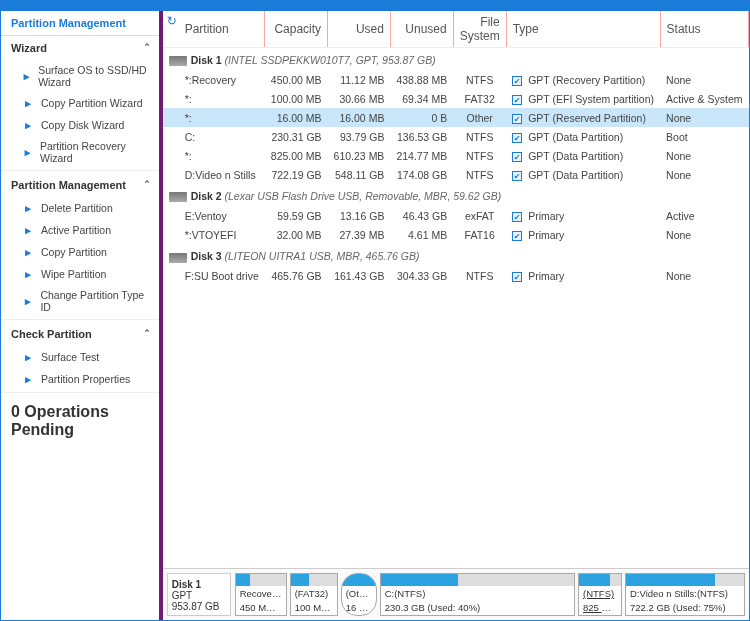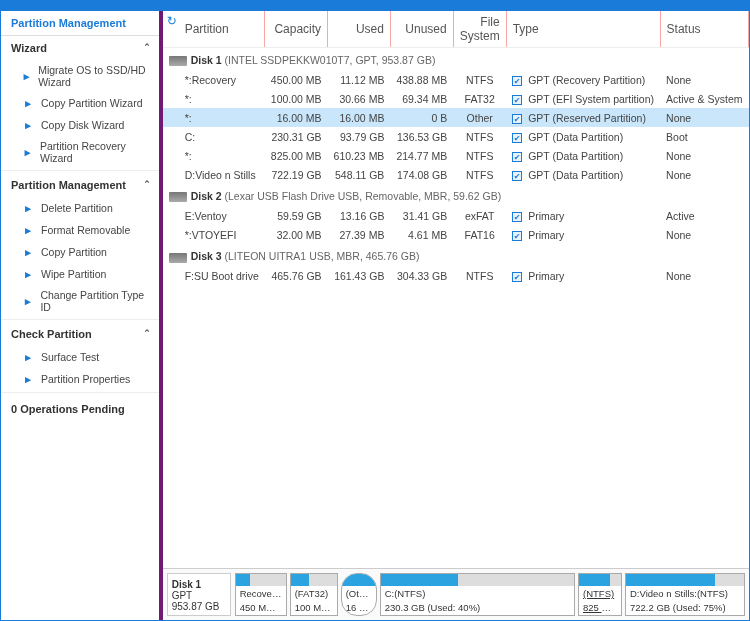--- a/index.html
+++ b/index.html
@@ -6,34 +6,34 @@
   body { font-family: "Segoe UI", Arial, sans-serif; font-size: 11px; color: #333; background: #fff; width: 750px; height: 621px; display: flex; flex-direction: column; border: 1px solid #1a7cd8; overflow: hidden; }
   .topbar { height: 10px; background: #1a7cd8; }
   .main { flex: 1; display: flex; overflow: hidden; }
   .sidebar { width: 180px; border-right: 4px solid #701a75; background: #fff; }
   .tab-header { background: #fff; font-weight: 600; font-size: 11px; padding: 6px 10px; border-bottom: 1px solid #ddd; color:#1a7cd8; }
   .section-title { font-weight: 600; padding: 6px 10px; font-size: 11px; position: relative; }
   .section-title .chevron { position: absolute; right: 8px; top: 6px; font-size: 9px; color: #555; }
   .side-item { display: flex; align-items: center; gap: 6px; padding: 4px 6px 4px 20px; font-size: 10.5px; color: #444; cursor: pointer; }
   .side-item .icn { width: 14px; height: 14px; display:flex; align-items:center; justify-content:center; color:#1a7cd8; font-size:11px; font-weight:bold; }
   .sep { height: 1px; background: #eee; margin: 2px 0; }
-  .pending { padding: 8px 10px; font-weight: 600; font-size: 11px; }
+  .pending { padding: 8px 10px; font-weight: 600; font-size: 16px; }
   .content { flex: 1; display: flex; flex-direction: column; }
   .table-wrap { flex: 1; position: relative; overflow: hidden; }
   table { border-collapse: collapse; width: 100%; }
   thead th { font-weight: 400; font-size: 12px; text-align: left; padding: 4px 6px; background: #fff; border-bottom: 1px solid #eee; color:#555; border-right: 1px solid #fca5a5; }
   thead th:first-child { padding-left: 22px; width:160px; }
   thead th.col-cap, thead th.col-used, thead th.col-unused { width: 66px; text-align: right;}
   thead th.col-fs { width: 62px; text-align: right;}
   thead th.col-type { width: 150px;}
   thead th.col-status { width: 90px;}
   .refresh-icn { position: absolute; left: 4px; top: 3px; color:#1a7cd8; font-size:12px; cursor:pointer; }
   tbody td { padding: 3.5px 6px; font-size: 10.5px; color:#444; white-space: nowrap; }
   .disk-row td { font-weight: 600; color:#333; padding-top:6px; padding-bottom:4px; }
-  .disk-row .desc { font-weight: 400; color:#666; }
+  .disk-row .desc { font-weight: 400; color:#666;font-style:italic; }
   .disk-icn { display:inline-block; width:18px; height:10px; background: linear-gradient(#777,#aaa); border-radius:1px; margin-right:4px; vertical-align:middle; }
   .part-row td:first-child { padding-left: 22px; }
   .cap, .used, .unused { text-align: right; }
   .fs { text-align: center; }
   .typecell .chk { display:inline-block; width:10px; height:10px; border:1px solid #1a7cd8; color:#1a7cd8; font-size:8px; line-height:9px; text-align:center; margin-right:6px; background:#e8f2fb; }
   .part-row.selected td { background:#c9e6fb; }
   .bottom { border-top: 1px solid #ccc; background:#fafafa; padding:4px; display:flex; gap:4px; align-items:stretch; height:52px; }
   .diskbox { width:64px; border:1px solid #ccc; background:#fff; padding:3px 4px; font-size:10px; display:flex; flex-direction:column; justify-content:center;}
   .diskbox .dicn{ width:22px;height:10px;background:linear-gradient(#555,#888);border-radius:1px;margin-bottom:2px;}
   .diskbox b{font-weight:600;}
@@ -48,21 +48,21 @@
 <body>
 
 <div class="topbar"></div>
 <div class="main">
   <div class="sidebar">
     <div class="tab-header">Partition Management</div>
     <div class="section-title"><span>Wizard</span><span class="chevron">⌃</span></div>
     <div id="wizard-list">
         <div class="side-item">
           <span class="icn">▸</span>
-          <span>Migrate OS to SSD/HD Wizard</span>
+          <span>Surface OS to SSD/HD Wizard</span>
         </div>
         <div class="side-item">
           <span class="icn">▸</span>
           <span>Copy Partition Wizard</span>
         </div>
         <div class="side-item">
           <span class="icn">▸</span>
           <span>Copy Disk Wizard</span>
         </div>
         <div class="side-item">
@@ -72,21 +72,21 @@
       </div>
     <div class="sep"></div>
     <div class="section-title"><span>Partition Management</span><span class="chevron">⌃</span></div>
     <div id="pm-list">
         <div class="side-item">
           <span class="icn">▸</span>
           <span>Delete Partition</span>
         </div>
         <div class="side-item">
           <span class="icn">▸</span>
-          <span>Format Removable</span>
+          <span>Active Partition</span>
         </div>
         <div class="side-item">
           <span class="icn">▸</span>
           <span>Copy Partition</span>
         </div>
         <div class="side-item">
           <span class="icn">▸</span>
           <span>Wipe Partition</span>
         </div>
         <div class="side-item">
@@ -183,21 +183,21 @@
               <td class="typecell"><span class="chk">✔</span>GPT (Data Partition)</td>
               <td>None</td>
             </tr>
             <tr class="disk-row">
               <td colspan="7"><span class="disk-icn"></span><b>Disk 2</b> <span class="desc">(Lexar USB Flash Drive USB, Removable, MBR, 59.62 GB)</span></td>
             </tr>
             <tr class="part-row">
               <td>E:Ventoy</td>
               <td class="cap">59.59 GB</td>
               <td class="used">13.16 GB</td>
-              <td class="unused">31.41 GB</td>
+              <td class="unused">46.43 GB</td>
               <td class="fs">exFAT</td>
               <td class="typecell"><span class="chk">✔</span>Primary</td>
               <td>Active</td>
             </tr>
             <tr class="part-row">
               <td>*:VTOYEFI</td>
               <td class="cap">32.00 MB</td>
               <td class="used">27.39 MB</td>
               <td class="unused">4.61 MB</td>
               <td class="fs">FAT16</td>

